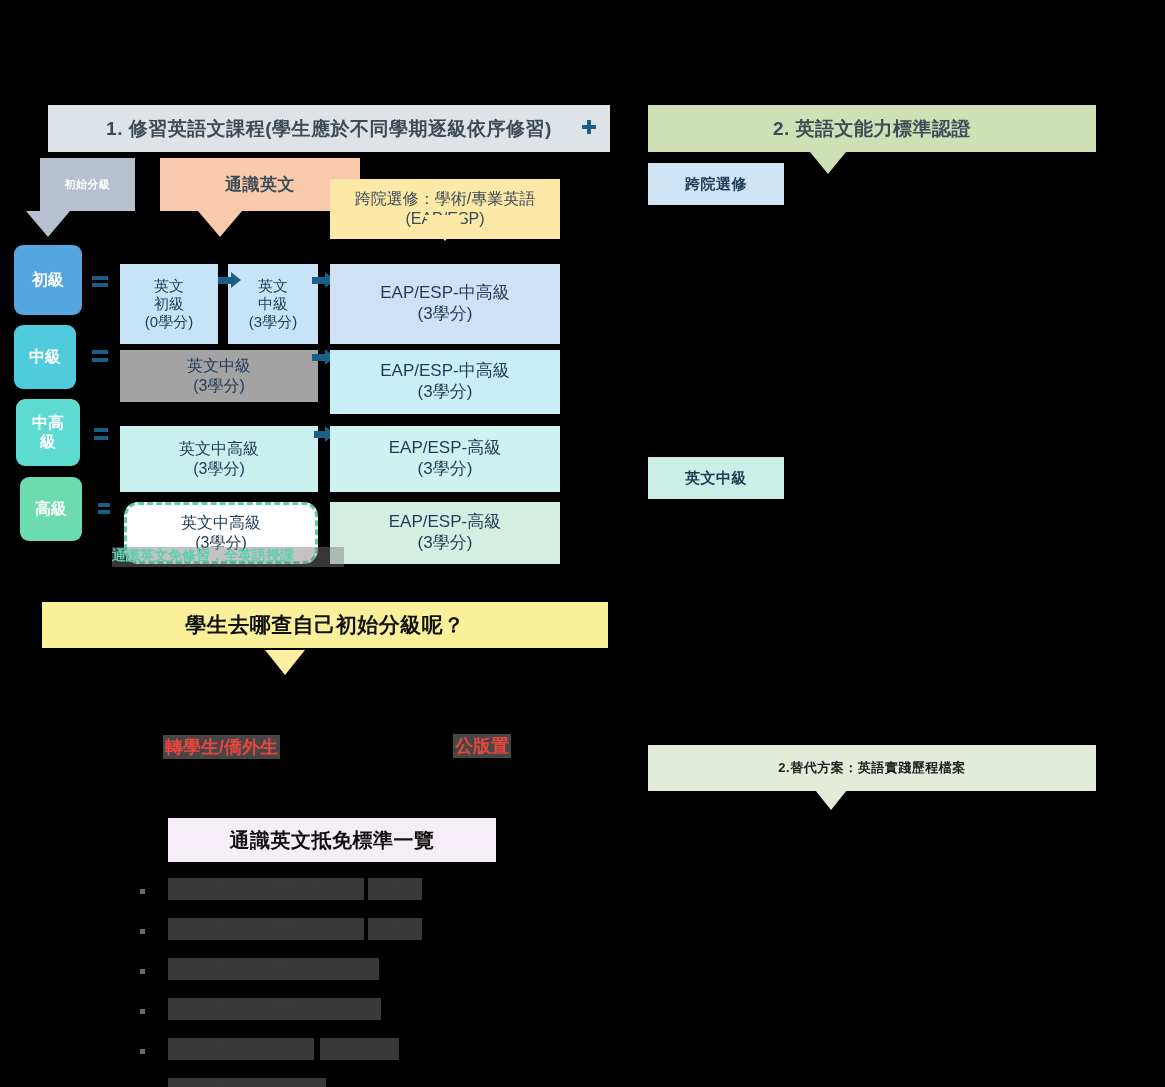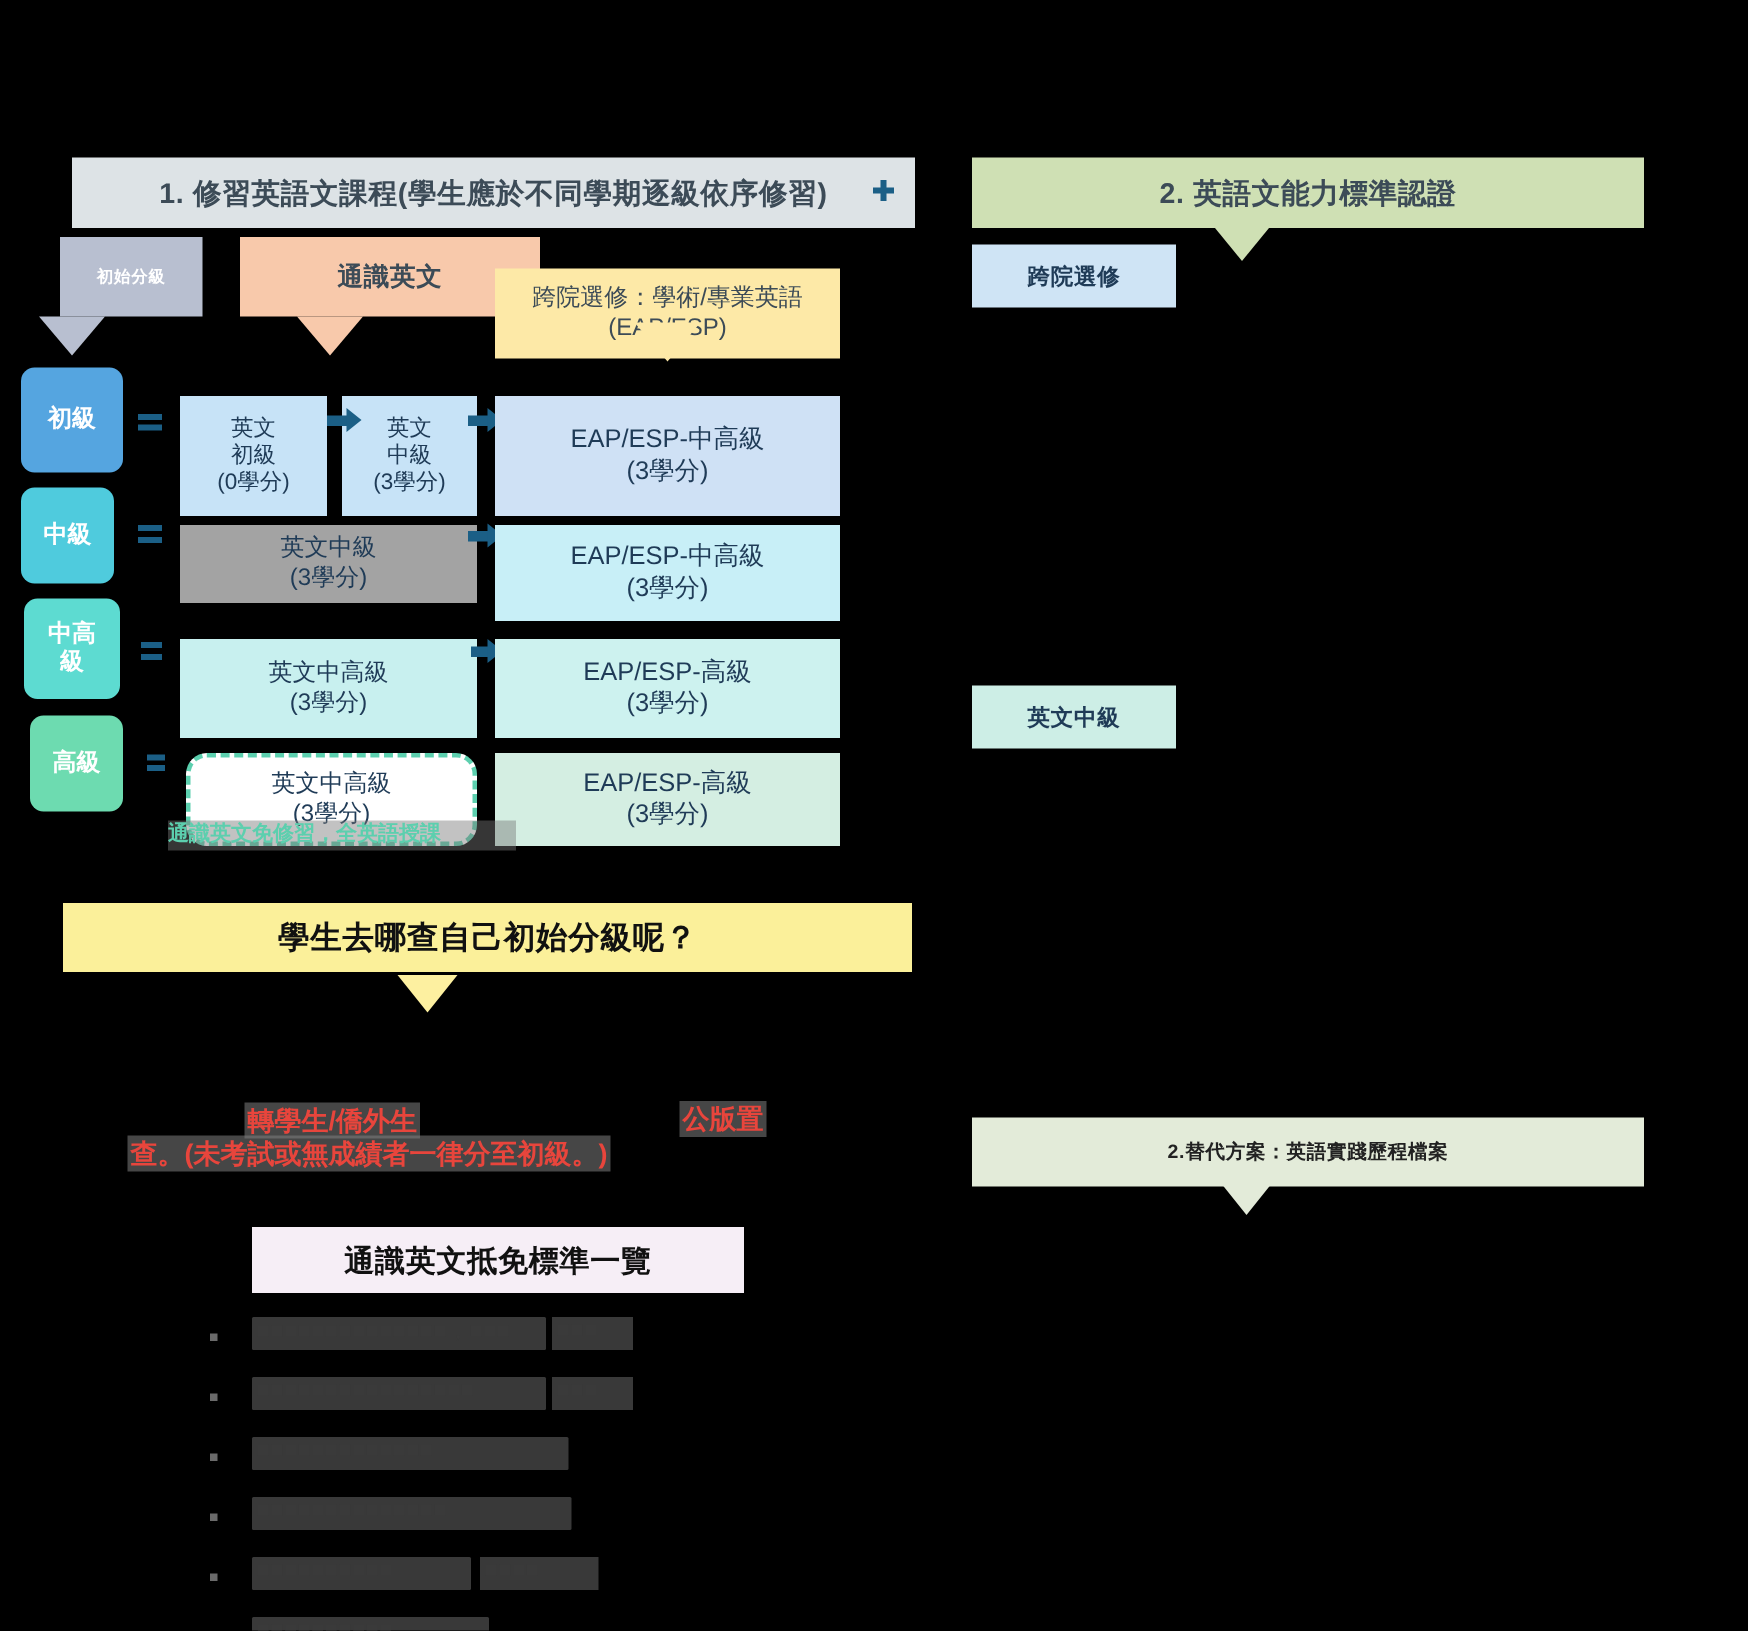--- a/index.html
+++ b/index.html
@@ -218,21 +218,20 @@
 <div class="abs funnel" id="funnel-cert"></div>
 <div class="abs banner" id="std-general">跨院選修</div>
 <div class="abs banner" id="std-hearing">英文中級</div>
 
 <div class="abs banner" id="q-banner">學生去哪查自己初始分級呢？</div>
 <div class="abs funnel" id="funnel-q"></div>
 
 <div class="abs" id="note-red">
   <span class="rd" id="note-red-1">轉學生/僑外生</span>
   <span class="rd" id="note-red-3">公版置</span>
-  <span class="rd" id="note-red-2">查。(未考試或無成績者一律分至初級。)</span>
 </div>
 
 <div class="abs banner" id="exempt-title">通識英文抵免標準一覽</div>
 
 <div class="abs" id="exempt-list">
   <div class="li">
     <span class="dot"></span>
     <span class="blk" style="width:190px">■■■■■■■■■■■■■■，■■■</span>
     <span class="blk2" style="left:228px;width:48px">■■■</span>
   </div>

